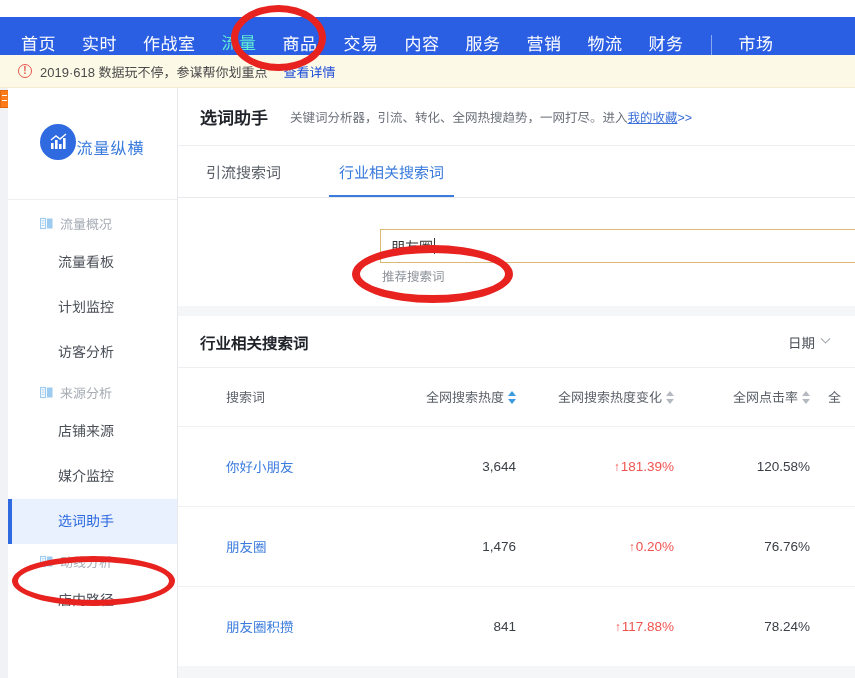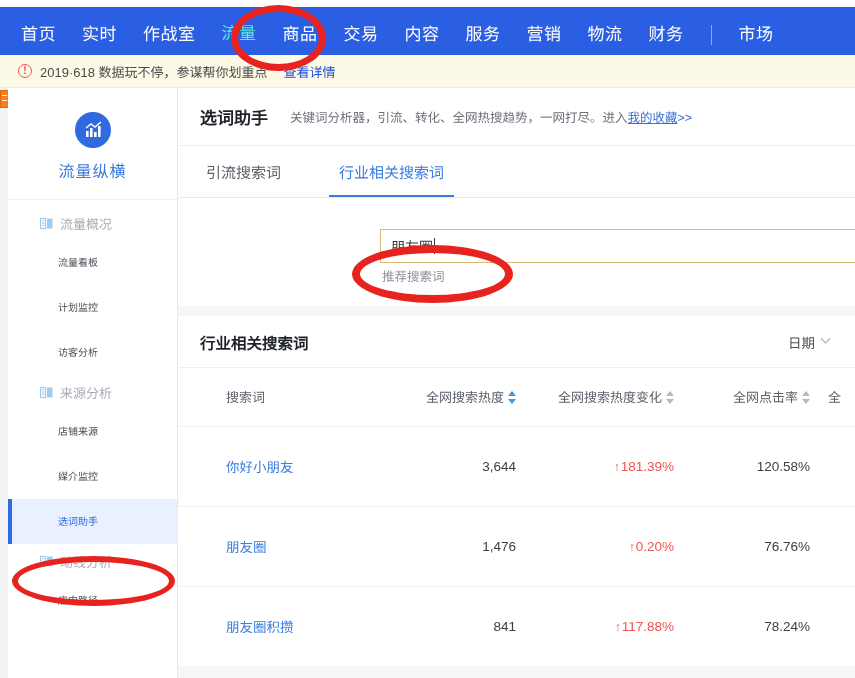--- a/index.html
+++ b/index.html
@@ -9,21 +9,21 @@
     width: 855px; height: 678px;
     overflow: hidden;
     background: #ffffff;
     font-family: "Liberation Sans", "DejaVu Sans", sans-serif;
     -webkit-font-smoothing: antialiased;
   }
   #app { position: relative; width: 855px; height: 678px; overflow: hidden; background:#fff; }
 
   
   .topnav {
-    position: absolute; left: 0; top: 7px;
+    position: absolute; left: 0; top: 17px;
     width: 855px; height: 55px;
     background: #2b5fe3;
     display: flex; align-items: center;
   }
   .nav-items { display: flex; align-items: center; height: 55px; padding-left: 8px; }
   .nav-item {
     position: relative;
     color: #ffffff;
     font-size: 17px;
     line-height: 55px;
@@ -88,21 +88,21 @@
   
   .sidebar {
     position: absolute; left: 8px; top: 88px;
     width: 170px; height: 590px;
     background: #ffffff;
     border-right: 1px solid #e7e9ed;
   }
   .sb-brand {
     height: 112px;
     border-bottom: 1px solid #eef0f3;
-    display: flex; flex-direction: column;
+    display: flex; flex-direction: row;
     align-items: center; justify-content: center;
     padding-top: 6px;
   }
   .sb-logo {
     width: 36px; height: 36px;
     border-radius: 50%;
     background: #2f6ae0;
     display: flex; align-items: center; justify-content: center;
     margin-bottom: 10px;
   }
@@ -124,21 +124,21 @@
     margin-right: 7px;
     flex: none;
     display: inline-flex;
   }
   .sb-item {
     position: relative;
     height: 45px;
     line-height: 45px;
     padding-left: 50px;
     color: #4a4f57;
-    font-size: 10px;
+    font-size: 14px;
     cursor: pointer;
     white-space: nowrap;
   }
   .sb-item.active {
     background: #e8f1fd;
     color: #2f6ae0;
   }
   .sb-item.active .sb-active-bar {
     position: absolute; left: 0; top: 0;
     width: 4px; height: 45px;

